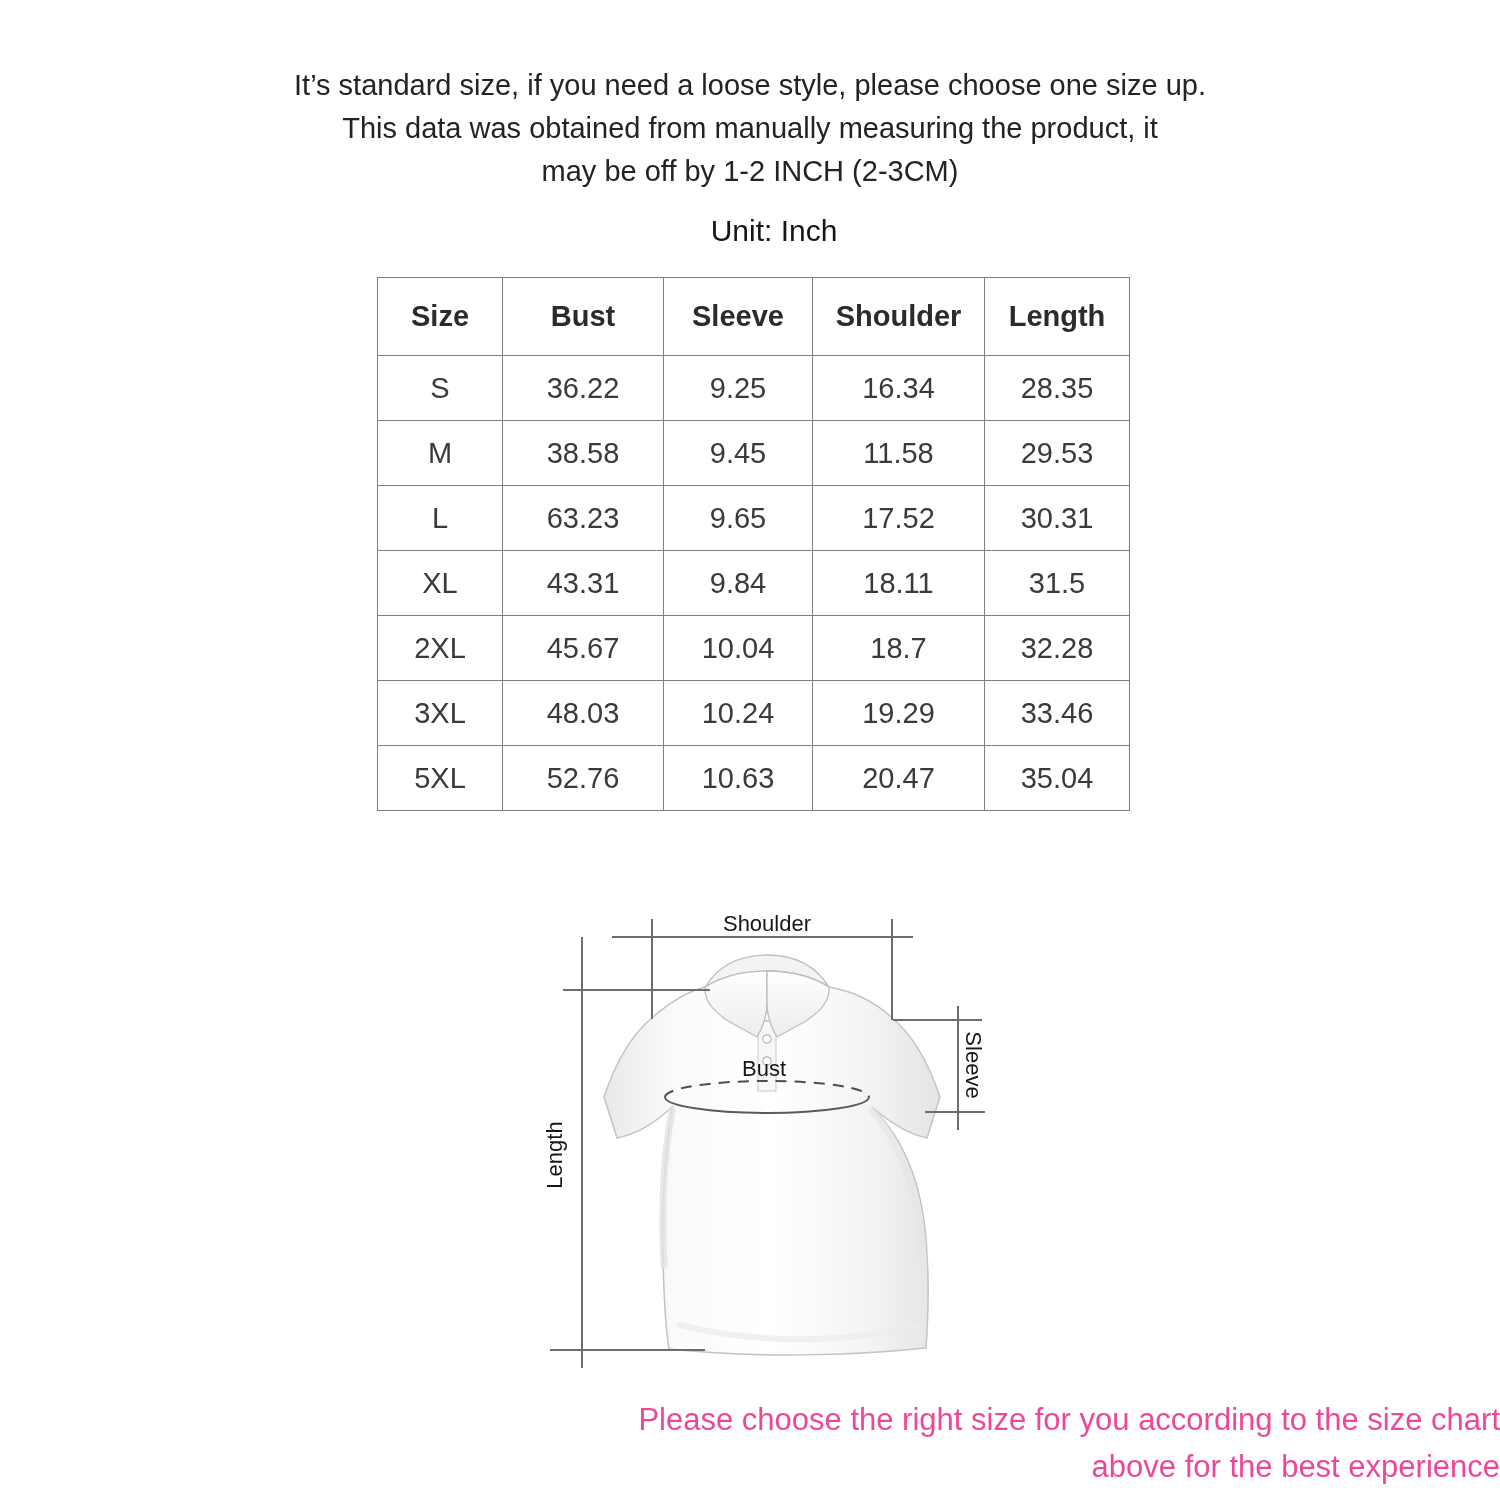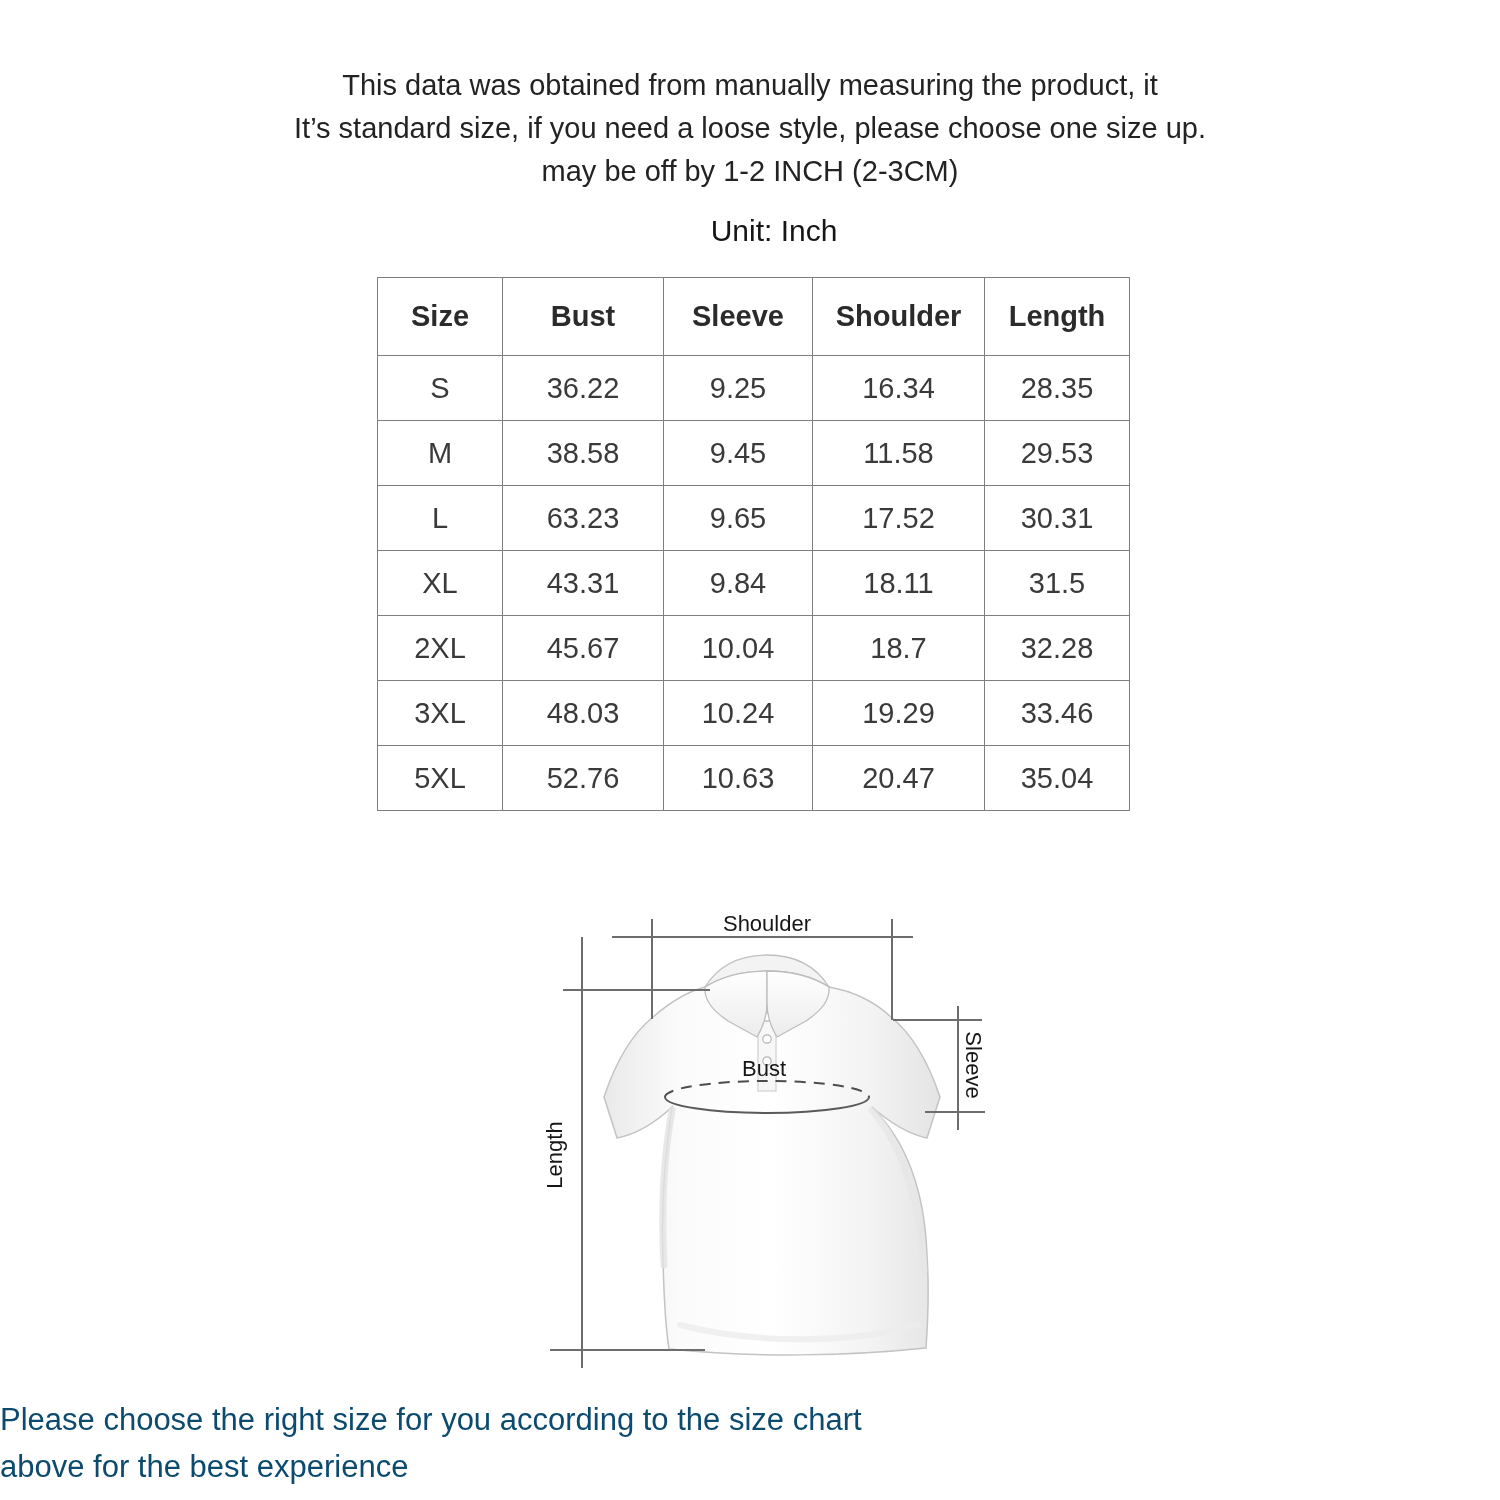--- a/index.html
+++ b/index.html
@@ -27,34 +27,34 @@
   .size-table th, .size-table td {
     border:1.5px solid #7f7f7f; text-align:center; vertical-align:middle;
     padding:0; overflow:hidden; white-space:nowrap;
   }
   .size-table th { height:77px; font-size:29px; font-weight:700; color:#2b2b2b; }
   .size-table td { height:64px; font-size:29px; font-weight:400; color:#3a3a3a; }
   .diagram { position:absolute; left:520px; top:905px; width:500px; height:470px; }
   .diagram svg { display:block; width:500px; height:470px; }
   .footer-note {
     position:absolute; top:1396px; left:0; width:100%;
-    text-align:left; font-size:31px; line-height:47px; color:#0c4a6e;
+    text-align:right; font-size:31px; line-height:47px; color:#ec4899;
   }
   .measure-line { stroke:#6d6d6d; stroke-width:2; fill:none; }
   .diagram-label { font-family:"Liberation Sans", sans-serif; font-size:22px; fill:#161616; }
 </style>
 </head>
 <body>
 
 <div class="page">
 
 
   <div class="intro">
+    <div>It’s standard size, if you need a loose style, please choose one size up.</div>
     <div>This data was obtained from manually measuring the product, it</div>
-    <div>It’s standard size, if you need a loose style, please choose one size up.</div>
     <div>may be off by 1-2 INCH (2-3CM)</div>
   </div>
 
   <div class="unit-label">Unit: Inch</div>
 
   <table class="size-table">
     <colgroup>
       <col style="width:125px">
         <col style="width:161px">
         <col style="width:149px">

